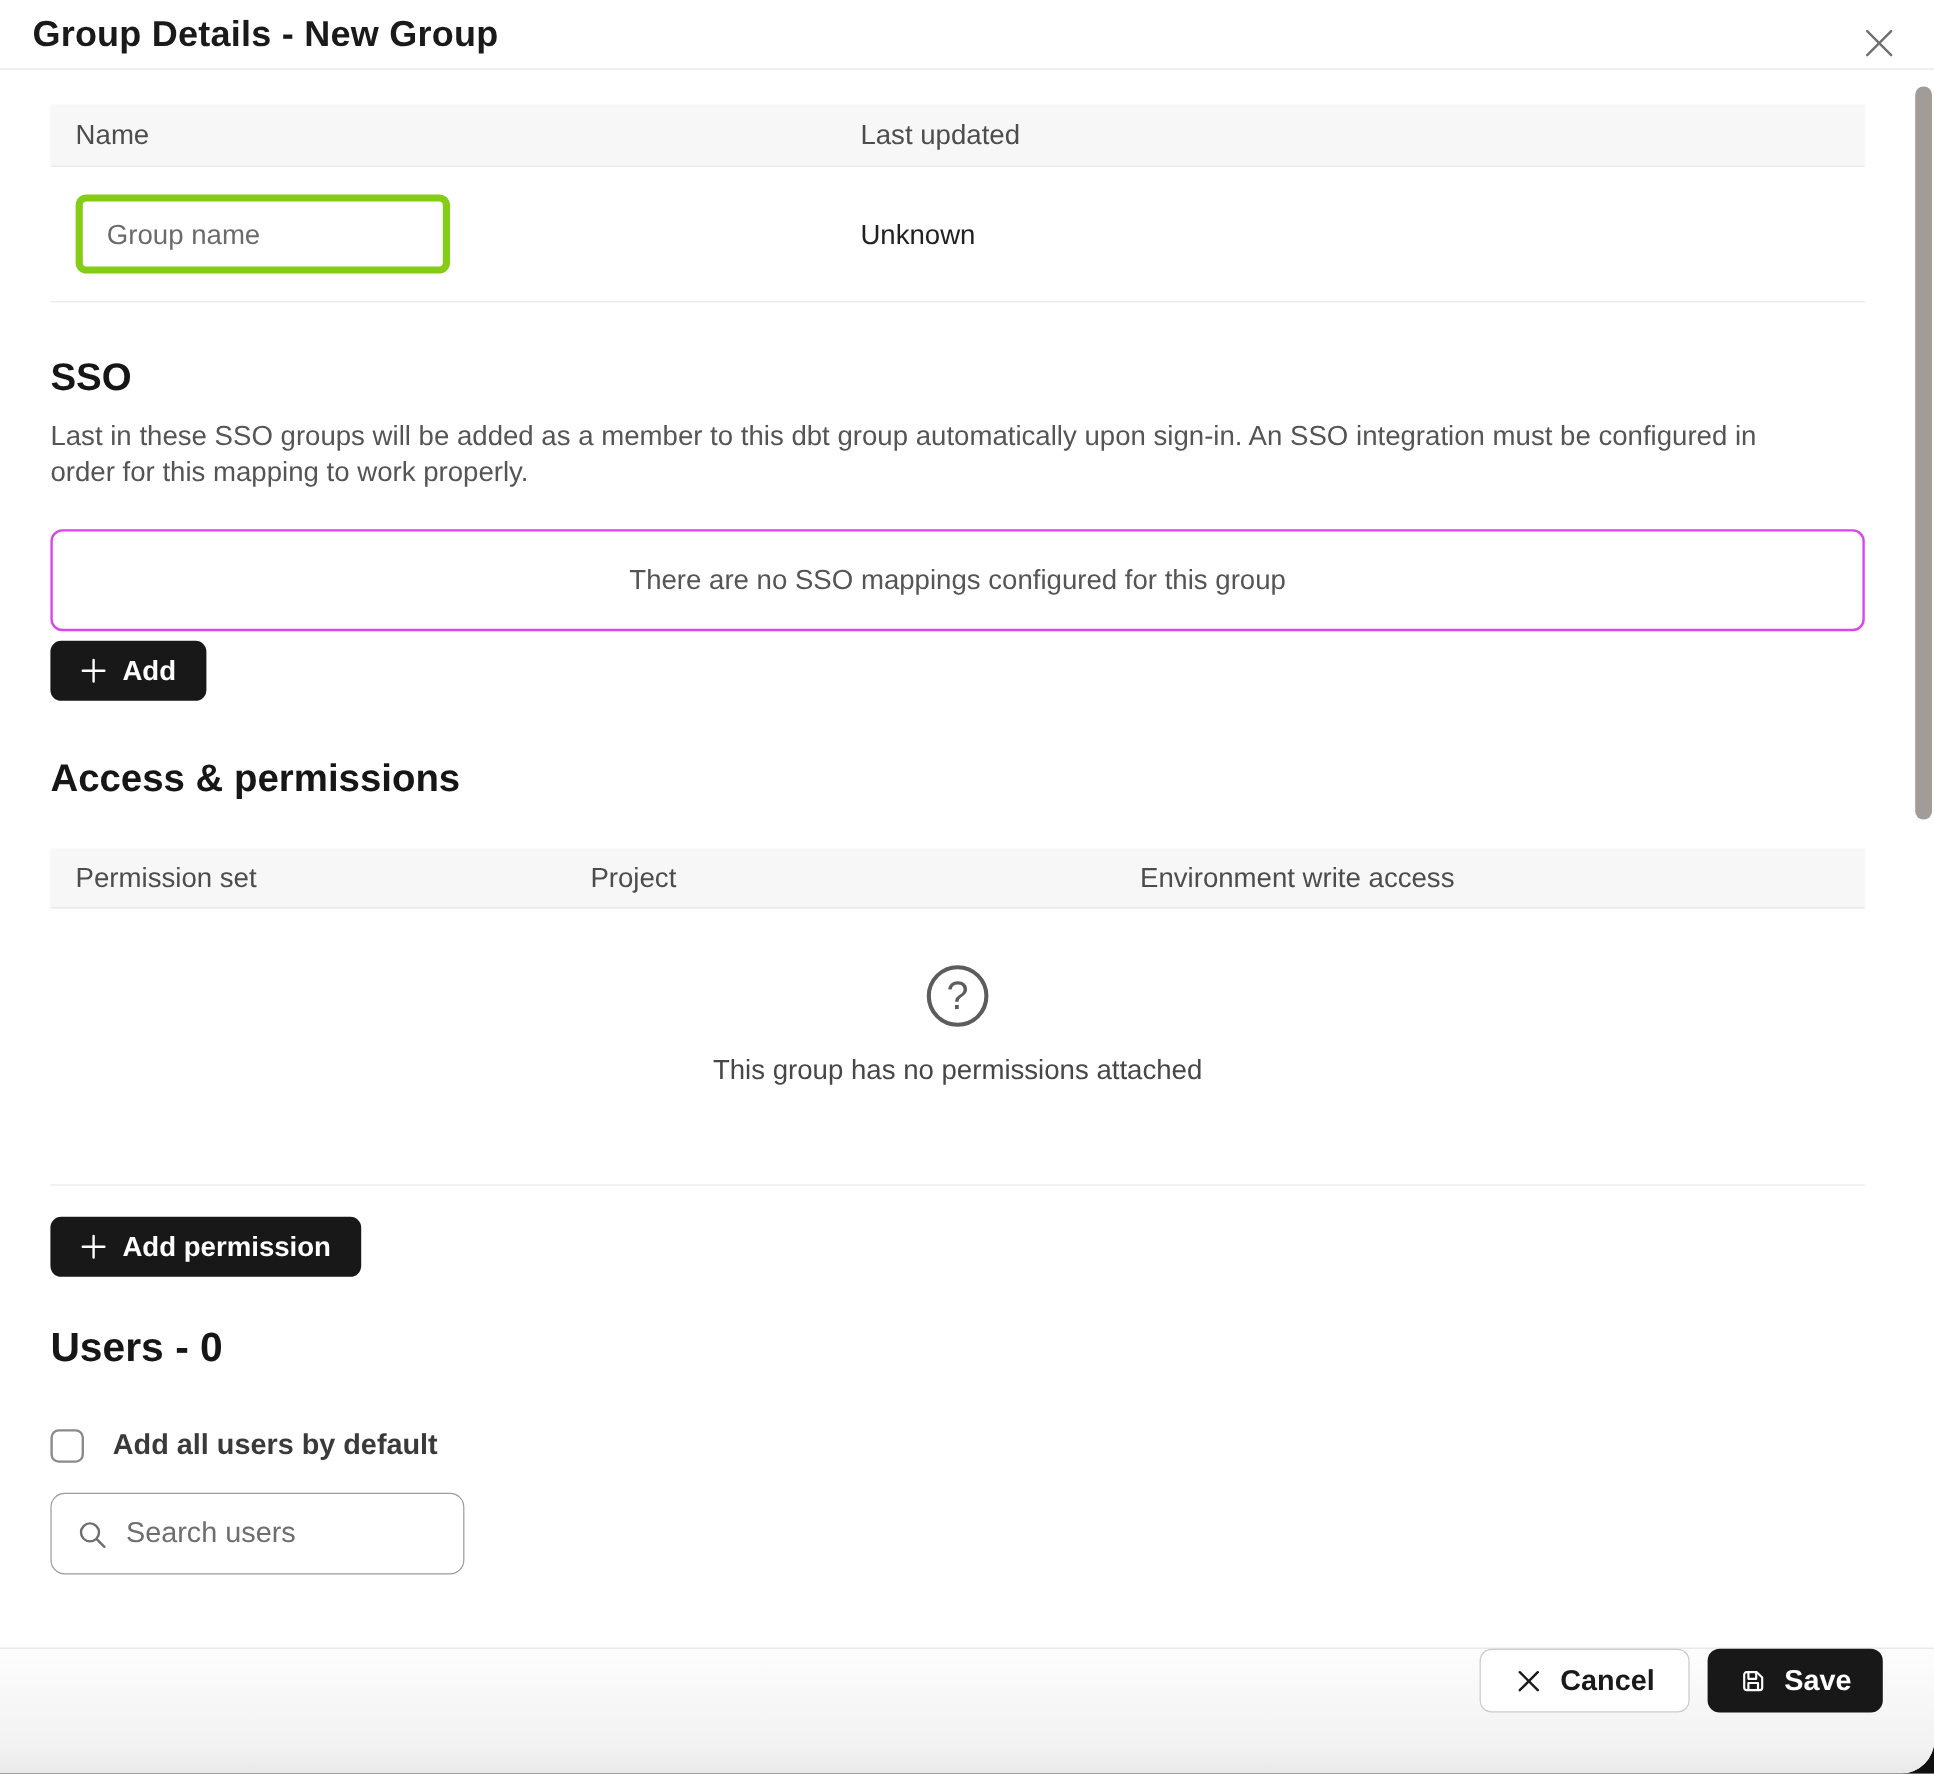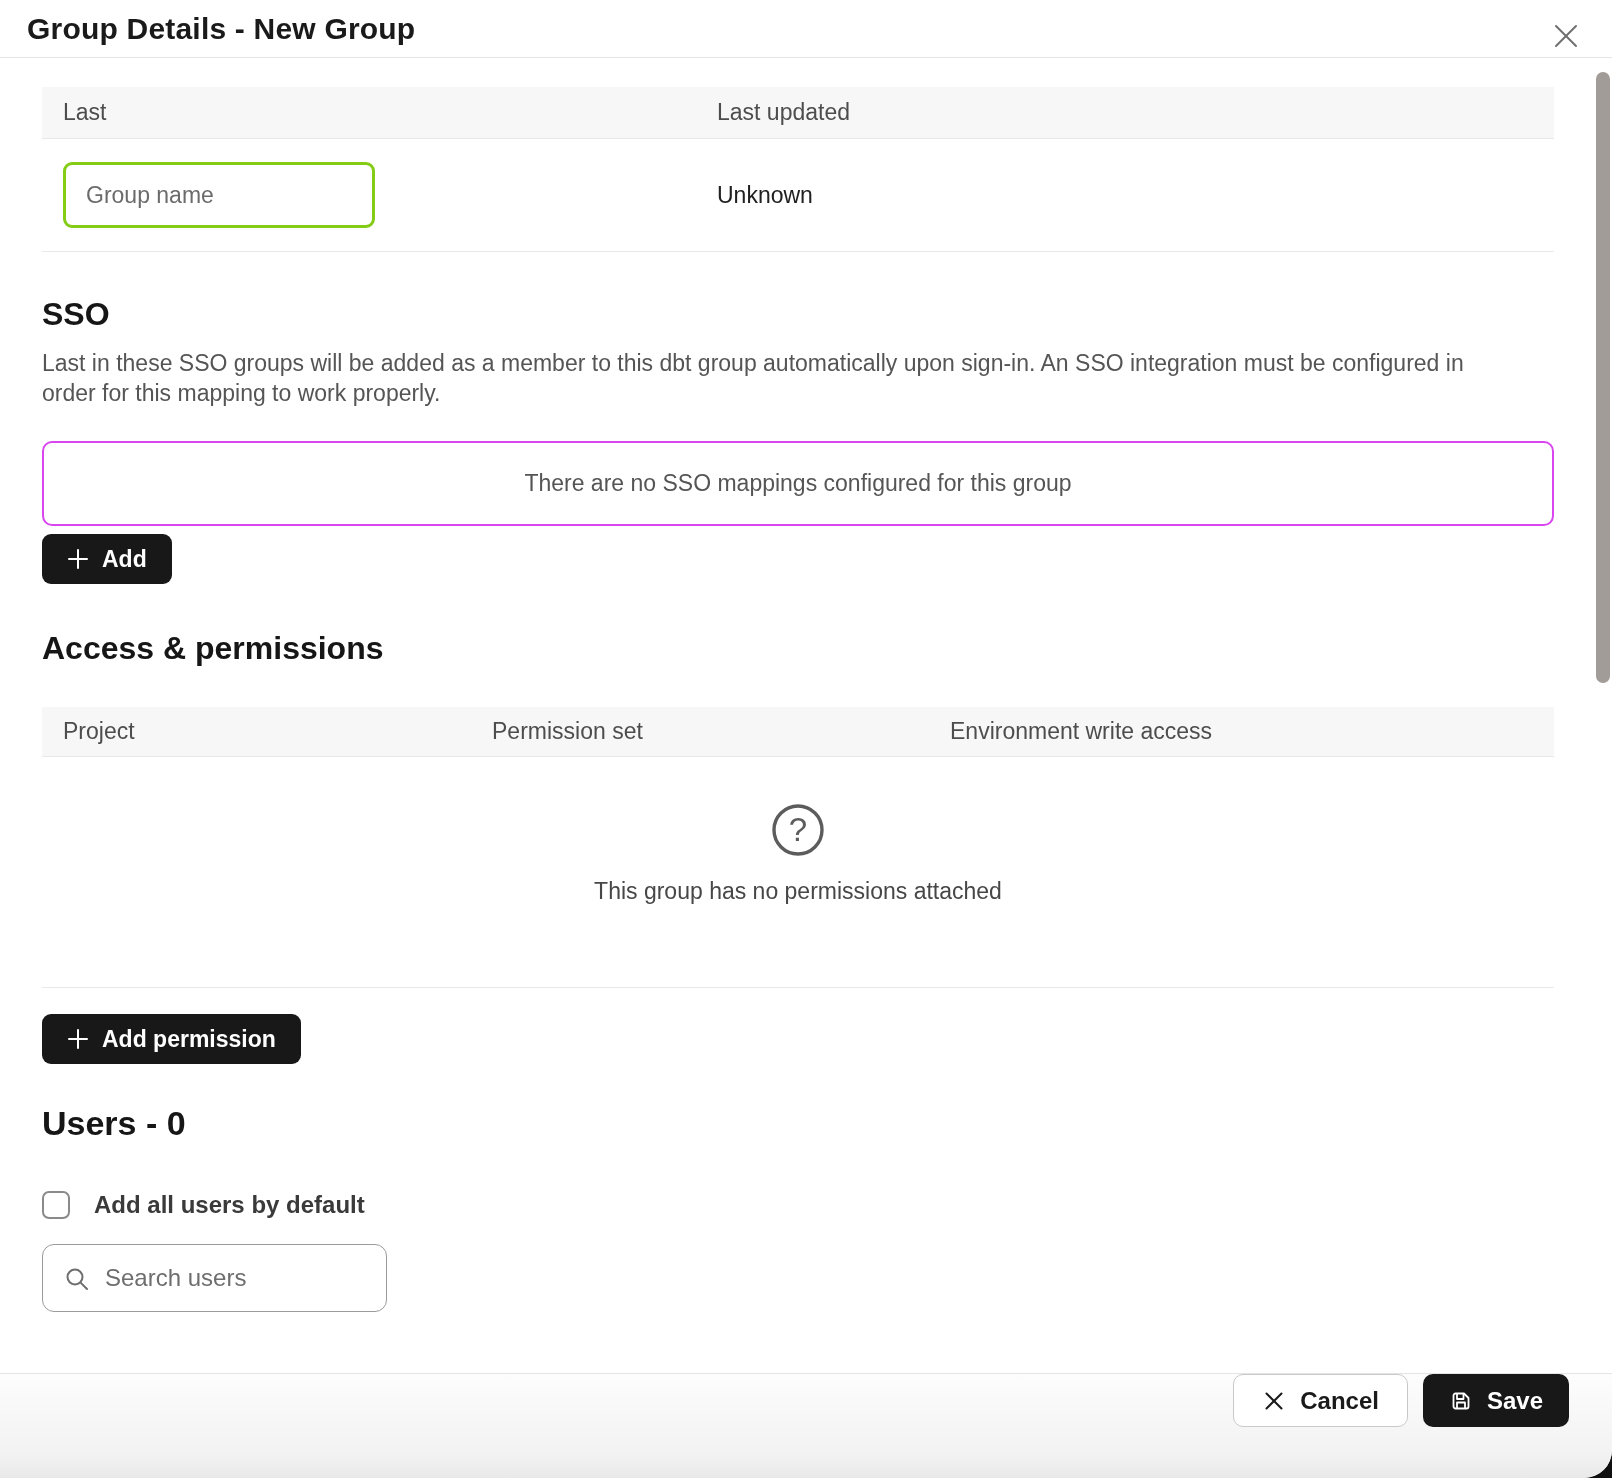--- a/index.html
+++ b/index.html
@@ -45,21 +45,21 @@
   .t1 { margin-top: 29px; }
   .t1 .tbl-head { grid-template-columns: 654px 1fr; }
   .t1-row {
     display: grid; grid-template-columns: 654px 1fr; align-items: center;
     height: 113px;
     border-bottom: 1px solid #e8e8e8;
     padding: 0 21px;
   }
   .txt-input {
     width: 312px; height: 66px;
-    border: 3px solid #84cc16; border-radius: 9px;
+    border: 6px solid #84cc16; border-radius: 9px;
     font-family: inherit; font-size: 23px; color: #2a2a2a;
     padding: 0 20px; background: #fff; outline: none;
   }
   .txt-input::placeholder { color: #6b6b6b; opacity: 1; }
   .cell-value { font-size: 23px; color: #212121; }
 
   .section-heading { font-size: 32px; font-weight: 700; color: #161616; }
   .sso-heading { margin-top: 44px; }
   .section-desc {
     margin-top: 15px;
@@ -165,21 +165,21 @@
         <line x1="25" y1="5" x2="5" y2="25" stroke="#6f6f6f" stroke-width="2" stroke-linecap="round"></line>
       </svg>
     </button>
   </div>
 
   <div class="content">
 
     
     <div class="t1">
       <div class="tbl-head">
-        <span>Last</span>
+        <span>Name</span>
         <span>Last updated</span>
       </div>
       <div class="t1-row">
         <span>
           <input class="txt-input" type="text" placeholder="Group name" style="">
         </span>
         <span class="cell-value">Unknown</span>
       </div>
     </div>
 
@@ -195,22 +195,22 @@
         <line x1="2" y1="11" x2="20" y2="11" stroke="#ffffff" stroke-width="2" stroke-linecap="round"></line>
       </svg>
       <span>Add</span>
     </button>
 
     
     <h2 class="section-heading ap-heading">Access &amp; permissions</h2>
 
     <div class="t2">
       <div class="tbl-head">
+        <span>Permission set</span>
         <span>Project</span>
-        <span>Permission set</span>
         <span>Environment write access</span>
       </div>
       <div class="t2-body">
         <svg class="q-icon" width="54" height="54" viewBox="0 0 54 54">
           <circle cx="27" cy="27" r="24" fill="none" stroke="#5c5c5c" stroke-width="3.4"></circle>
           <text x="27" y="37.5" text-anchor="middle" font-family="Liberation Sans, DejaVu Sans, sans-serif" font-size="33" font-weight="500" fill="#5c5c5c">?</text>
         </svg>
         <div class="t2-empty-text">This group has no permissions attached</div>
       </div>
     </div>

